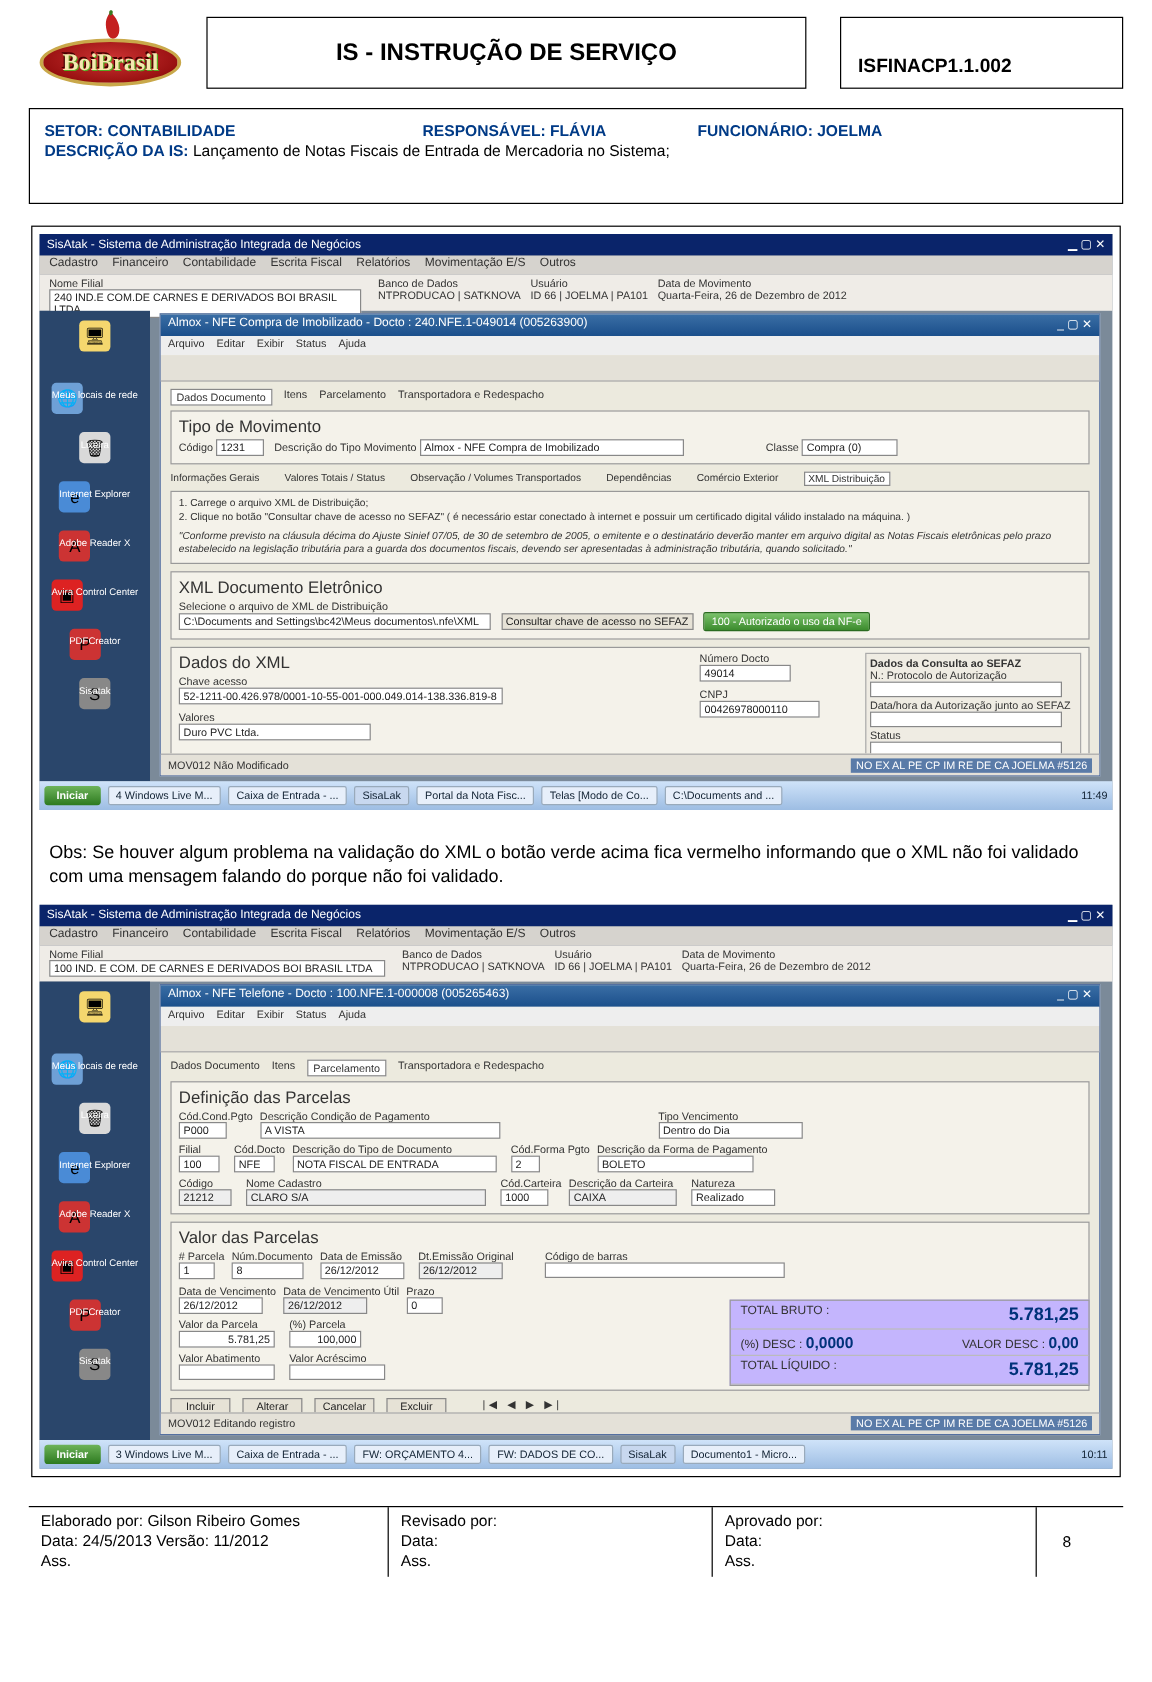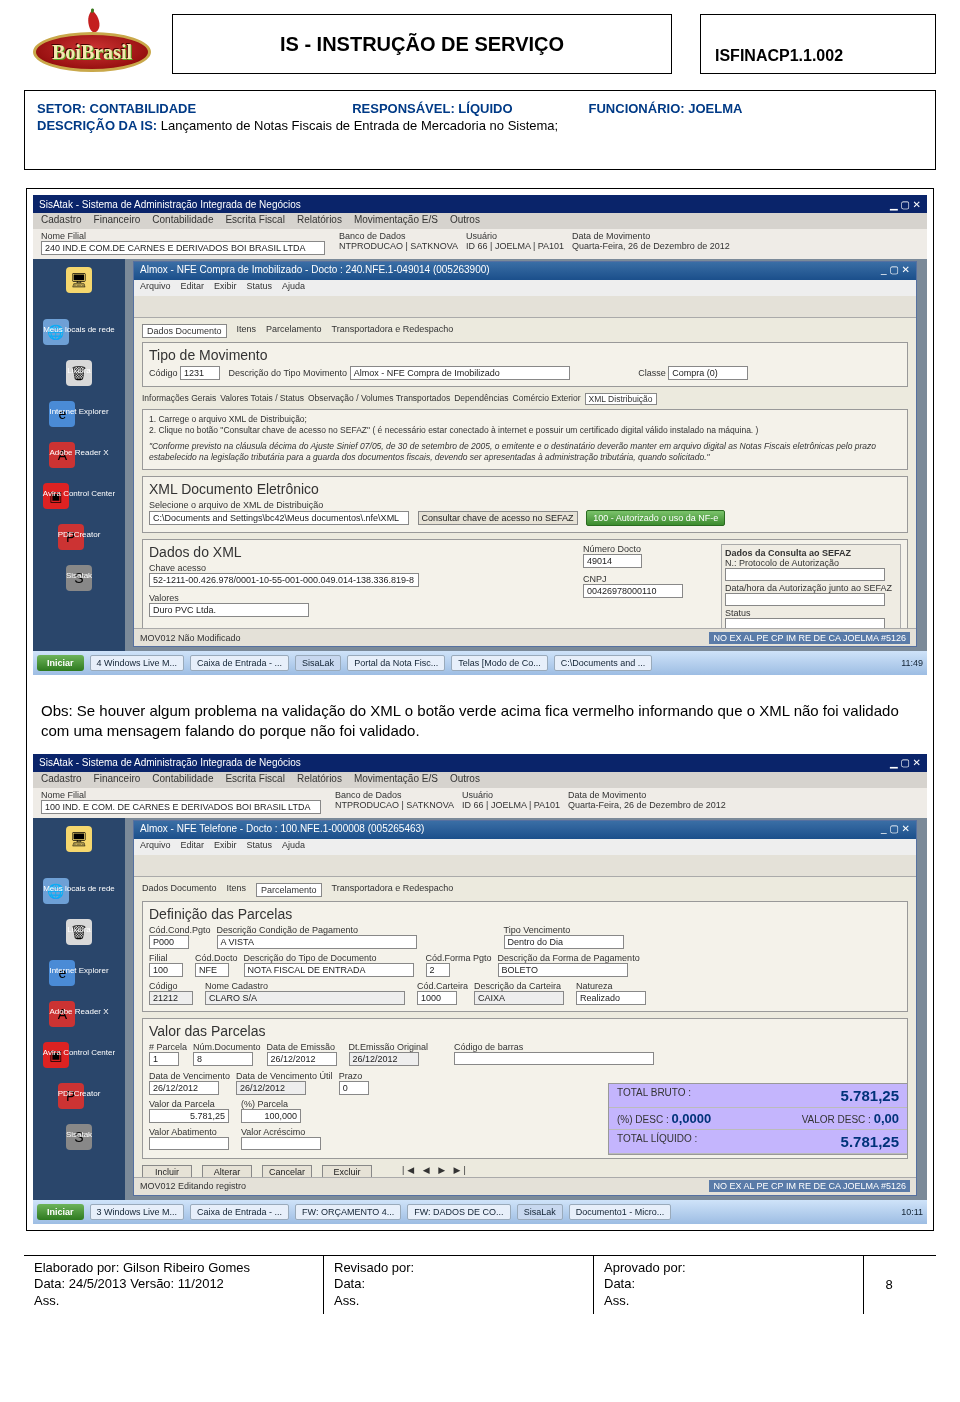--- a/index.html
+++ b/index.html
@@ -169,21 +169,21 @@
       </div>
     </div>
     <div class="header-title-box">IS - INSTRUÇÃO DE SERVIÇO</div>
     <div class="header-spacer"></div>
     <div class="header-doc-box">ISFINACP1.1.002</div>
   </div>
 
   <div class="info-box">
     <div class="info-line1">
       <span class="kv"><span class="label-blue">SETOR:</span> <span class="value-small">CONTABILIDADE</span></span>
-      <span class="kv" style="margin-left:120px;"><span class="label-blue">RESPONSÁVEL:</span> <span class="value-small">LÍQUIDO</span></span>
+      <span class="kv" style="margin-left:120px;"><span class="label-blue">RESPONSÁVEL:</span> <span class="value-small">FLÁVIA</span></span>
       <span class="kv" style="margin-left:40px;"><span class="label-blue">FUNCIONÁRIO:</span> <span class="value-small">JOELMA</span></span>
     </div>
     <div class="info-line2">
       <span class="label-blue">DESCRIÇÃO DA IS:</span>
       <span>Lançamento de Notas Fiscais de Entrada de Mercadoria no Sistema;</span>
     </div>
   </div>
 
   <div class="shot-frame">
 
@@ -195,21 +195,21 @@
       <div class="menubar">
         <span>Cadastro</span>
         <span>Financeiro</span>
         <span>Contabilidade</span>
         <span>Escrita Fiscal</span>
         <span>Relatórios</span>
         <span>Movimentação E/S</span>
         <span>Outros</span>
       </div>
       <div class="infobar">
-        <div><div>Nome Filial</div><div class="field" style="width:284px">240 IND.E COM.DE CARNES E DERIVADOS BOI BRASIL LTDA</div></div>
+        <div><div>Nome Filial</div><div class="field" style="width:260px">240 IND.E COM.DE CARNES E DERIVADOS BOI BRASIL LTDA</div></div>
         <div>
             <div>Banco de Dados</div>
             <div>NTPRODUCAO | SATKNOVA</div>
           </div>
         <div>
             <div>Usuário</div>
             <div>ID 66 | JOELMA | PA101</div>
           </div>
         <div>
             <div>Data de Movimento</div>
@@ -271,21 +271,21 @@
           </div>
           <div class="grp">
             <div class="grp-title">Tipo de Movimento</div>
             <span>Código</span>
             <span class="field" style="width:40px">1231</span>
             <span>Descrição do Tipo Movimento</span>
             <span class="field" style="width:220px">Almox - NFE Compra de Imobilizado</span>
             <span style="margin-left:60px">Classe</span>
             <span class="field" style="width:80px">Compra (0)</span>
           </div>
-          <div style="display:flex;gap:4px;font-size:8.5px;margin-bottom:4px;">
+          <div style="display:flex;gap:21px;font-size:8.5px;margin-bottom:4px;">
             <span>Informações Gerais</span>
             <span>Valores Totais / Status</span>
             <span>Observação / Volumes Transportados</span>
             <span>Dependências</span>
             <span>Comércio Exterior</span>
             <span style="border:1px solid #888;padding:0 3px;background:#fff;">XML Distribuição</span>
           </div>
           <div class="grp" style="font-size:8.5px;line-height:1.25;">
             <div>1. Carrege o arquivo XML de Distribuição;</div>
             <div>2. Clique no botão "Consultar chave de acesso no SEFAZ" ( é necessário estar conectado à internet e possuir um certificado digital válido instalado na máquina. )</div>
@@ -301,21 +301,21 @@
           <div class="grp" style="display:flex;gap:18px;">
             <div style="flex:1">
               <div class="grp-title">Dados do XML</div>
               <div>Chave acesso</div>
               <div class="field" style="width:270px">52-1211-00.426.978/0001-10-55-001-000.049.014-138.336.819-8</div>
               <div style="margin-top:6px">Valores</div>
               <div class="field" style="width:160px">Duro PVC Ltda.</div>
             </div>
             <div style="flex:0 0 120px">
               <div>Número Docto</div>
-              <div class="field" style="width:59px">49014</div>
+              <div class="field" style="width:76px">49014</div>
               <div style="margin-top:6px">CNPJ</div>
               <div class="field" style="width:100px">00426978000110</div>
             </div>
             <div style="flex:0 0 180px;border:1px solid #aaa;padding:3px;background:#efece3;">
               <div style="font-weight:bold">Dados da Consulta ao SEFAZ</div>
               <div>N.: Protocolo de Autorização</div>
               <div class="field" style="width:160px;height:11px"></div>
               <div>Data/hora da Autorização junto ao SEFAZ</div>
               <div class="field" style="width:160px;height:11px"></div>
               <div>Status</div>
@@ -423,21 +423,21 @@
             <span>Dados Documento</span>
             <span>Itens</span>
             <span style="border:1px solid #888;padding:1px 4px;background:#fff;">Parcelamento</span>
             <span>Transportadora e Redespacho</span>
           </div>
           <div class="grp">
             <div class="grp-title">Definição das Parcelas</div>
             <div style="display:flex;gap:6px;flex-wrap:wrap;">
               <div><div>Cód.Cond.Pgto</div><span class="field" style="width:40px">P000</span></div>
               <div><div>Descrição Condição de Pagamento</div><span class="field" style="width:200px">A VISTA</span></div>
-              <div style="margin-left:75px"><div>Tipo Vencimento</div><span class="field" style="width:120px">Dentro do Dia</span></div>
+              <div style="margin-left:120px"><div>Tipo Vencimento</div><span class="field" style="width:120px">Dentro do Dia</span></div>
             </div>
             <div style="display:flex;gap:6px;flex-wrap:wrap;margin-top:4px;">
               <div><div>Filial</div><span class="field" style="width:34px">100</span></div>
               <div><div>Cód.Docto</div><span class="field" style="width:34px">NFE</span></div>
               <div><div>Descrição do Tipo de Documento</div><span class="field" style="width:170px">NOTA FISCAL DE ENTRADA</span></div>
               <div><div>Cód.Forma Pgto</div><span class="field" style="width:24px">2</span></div>
               <div><div>Descrição da Forma de Pagamento</div><span class="field" style="width:130px">BOLETO</span></div>
             </div>
             <div style="display:flex;gap:6px;flex-wrap:wrap;margin-top:4px;">
               <div><div>Código</div><span class="field" style="width:44px;background:#eee">21212</span></div>

